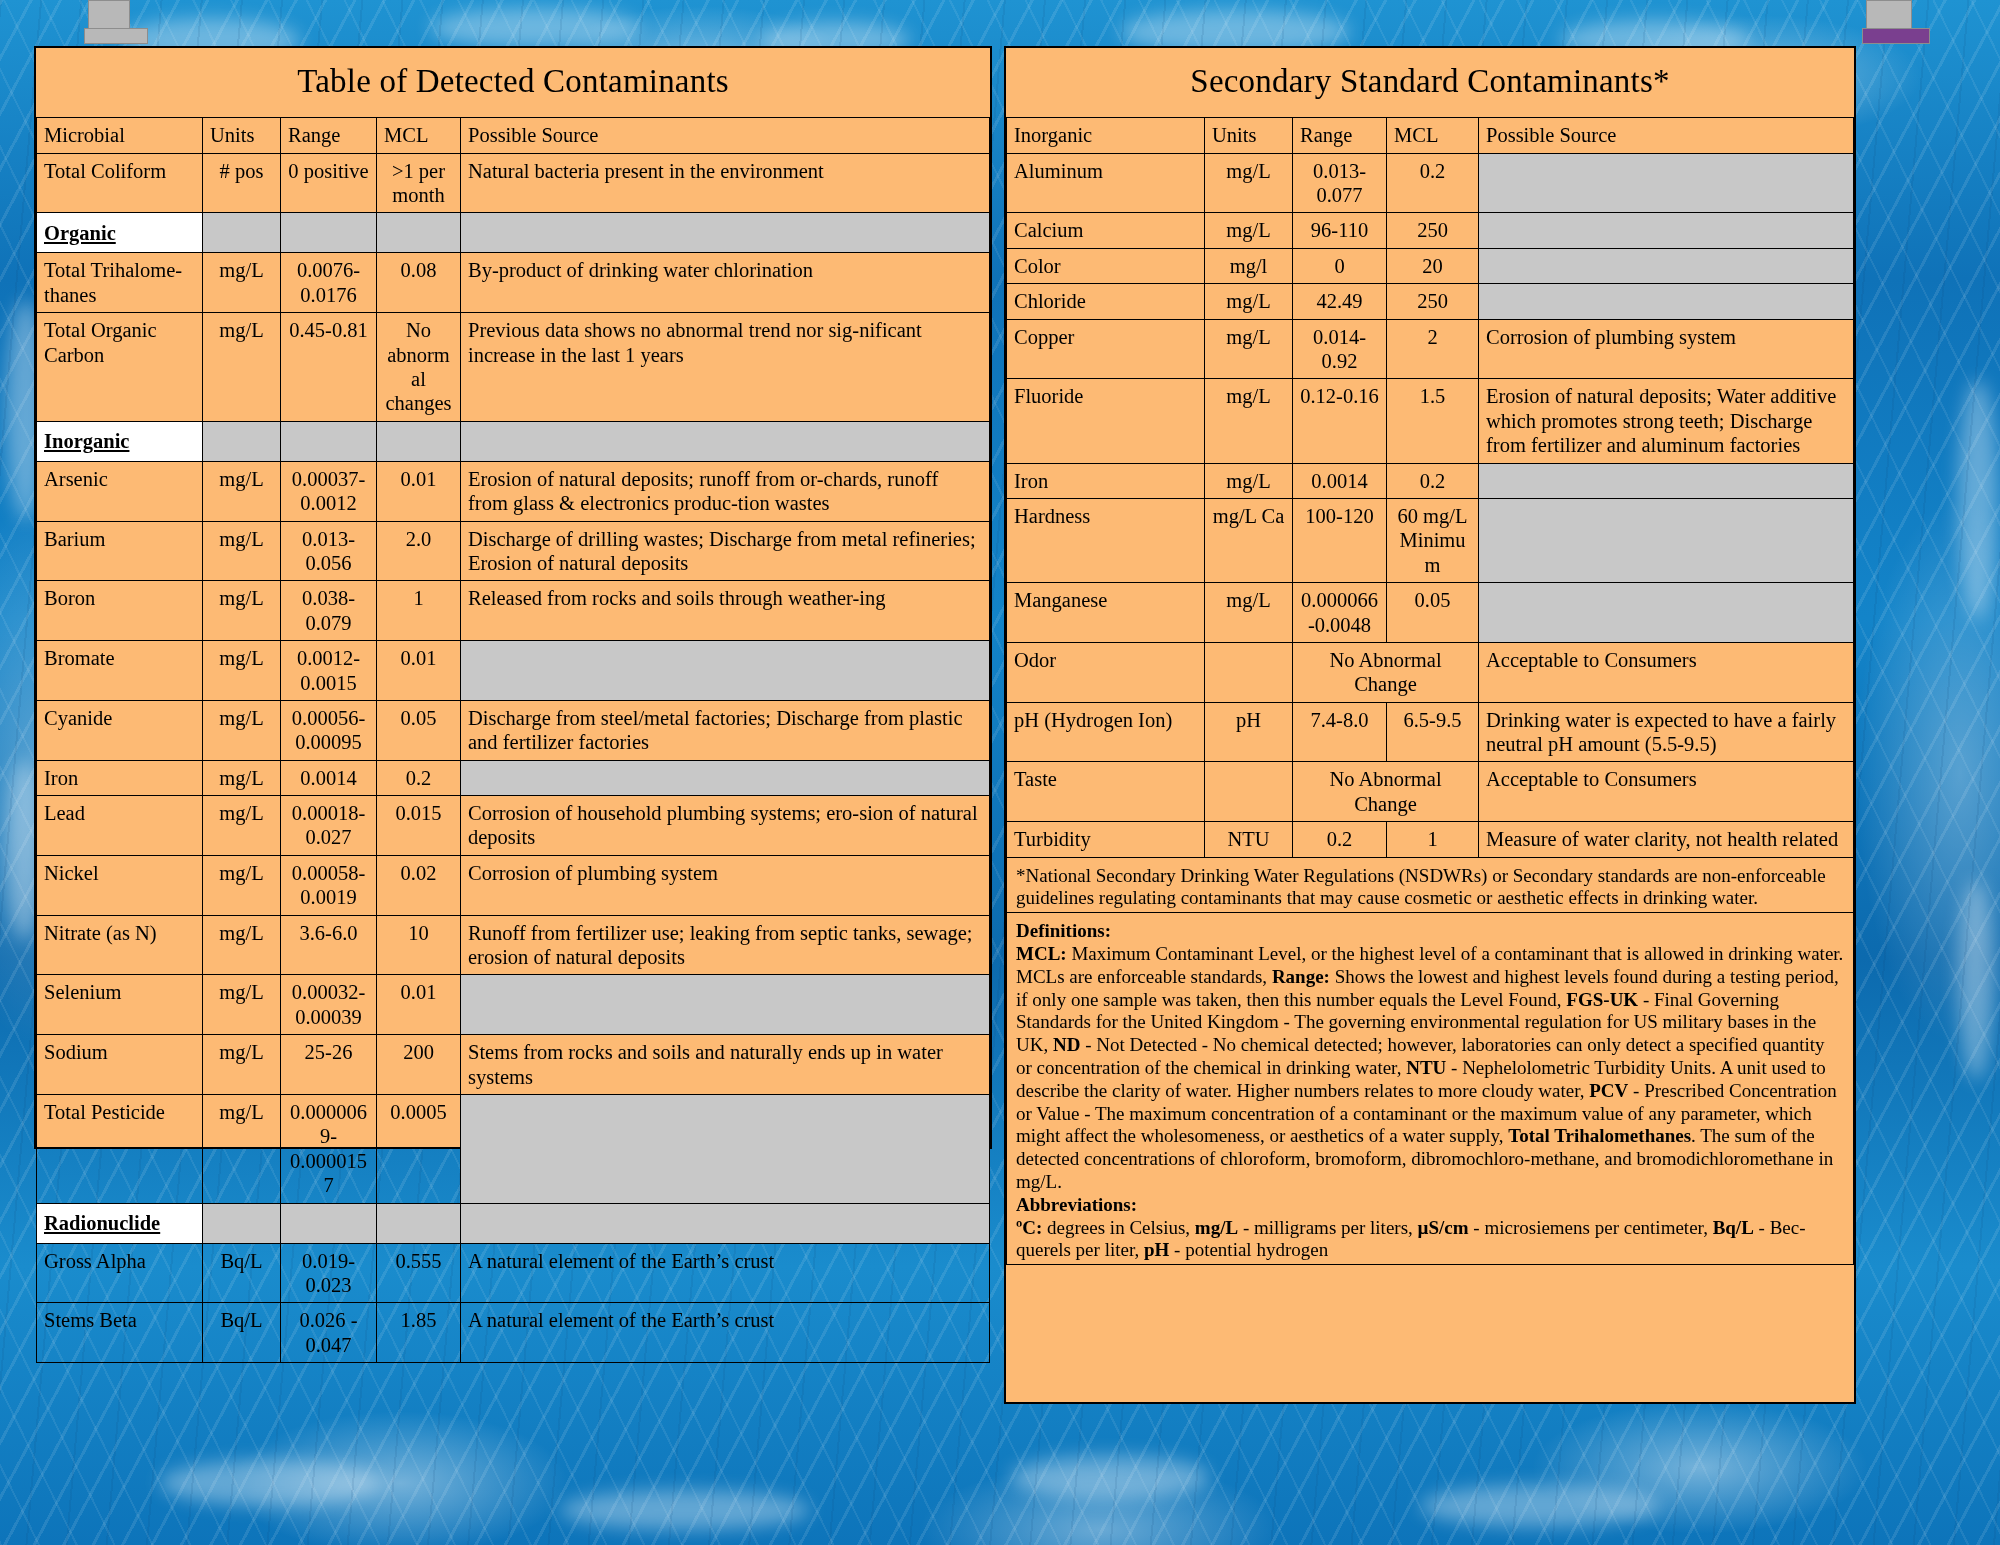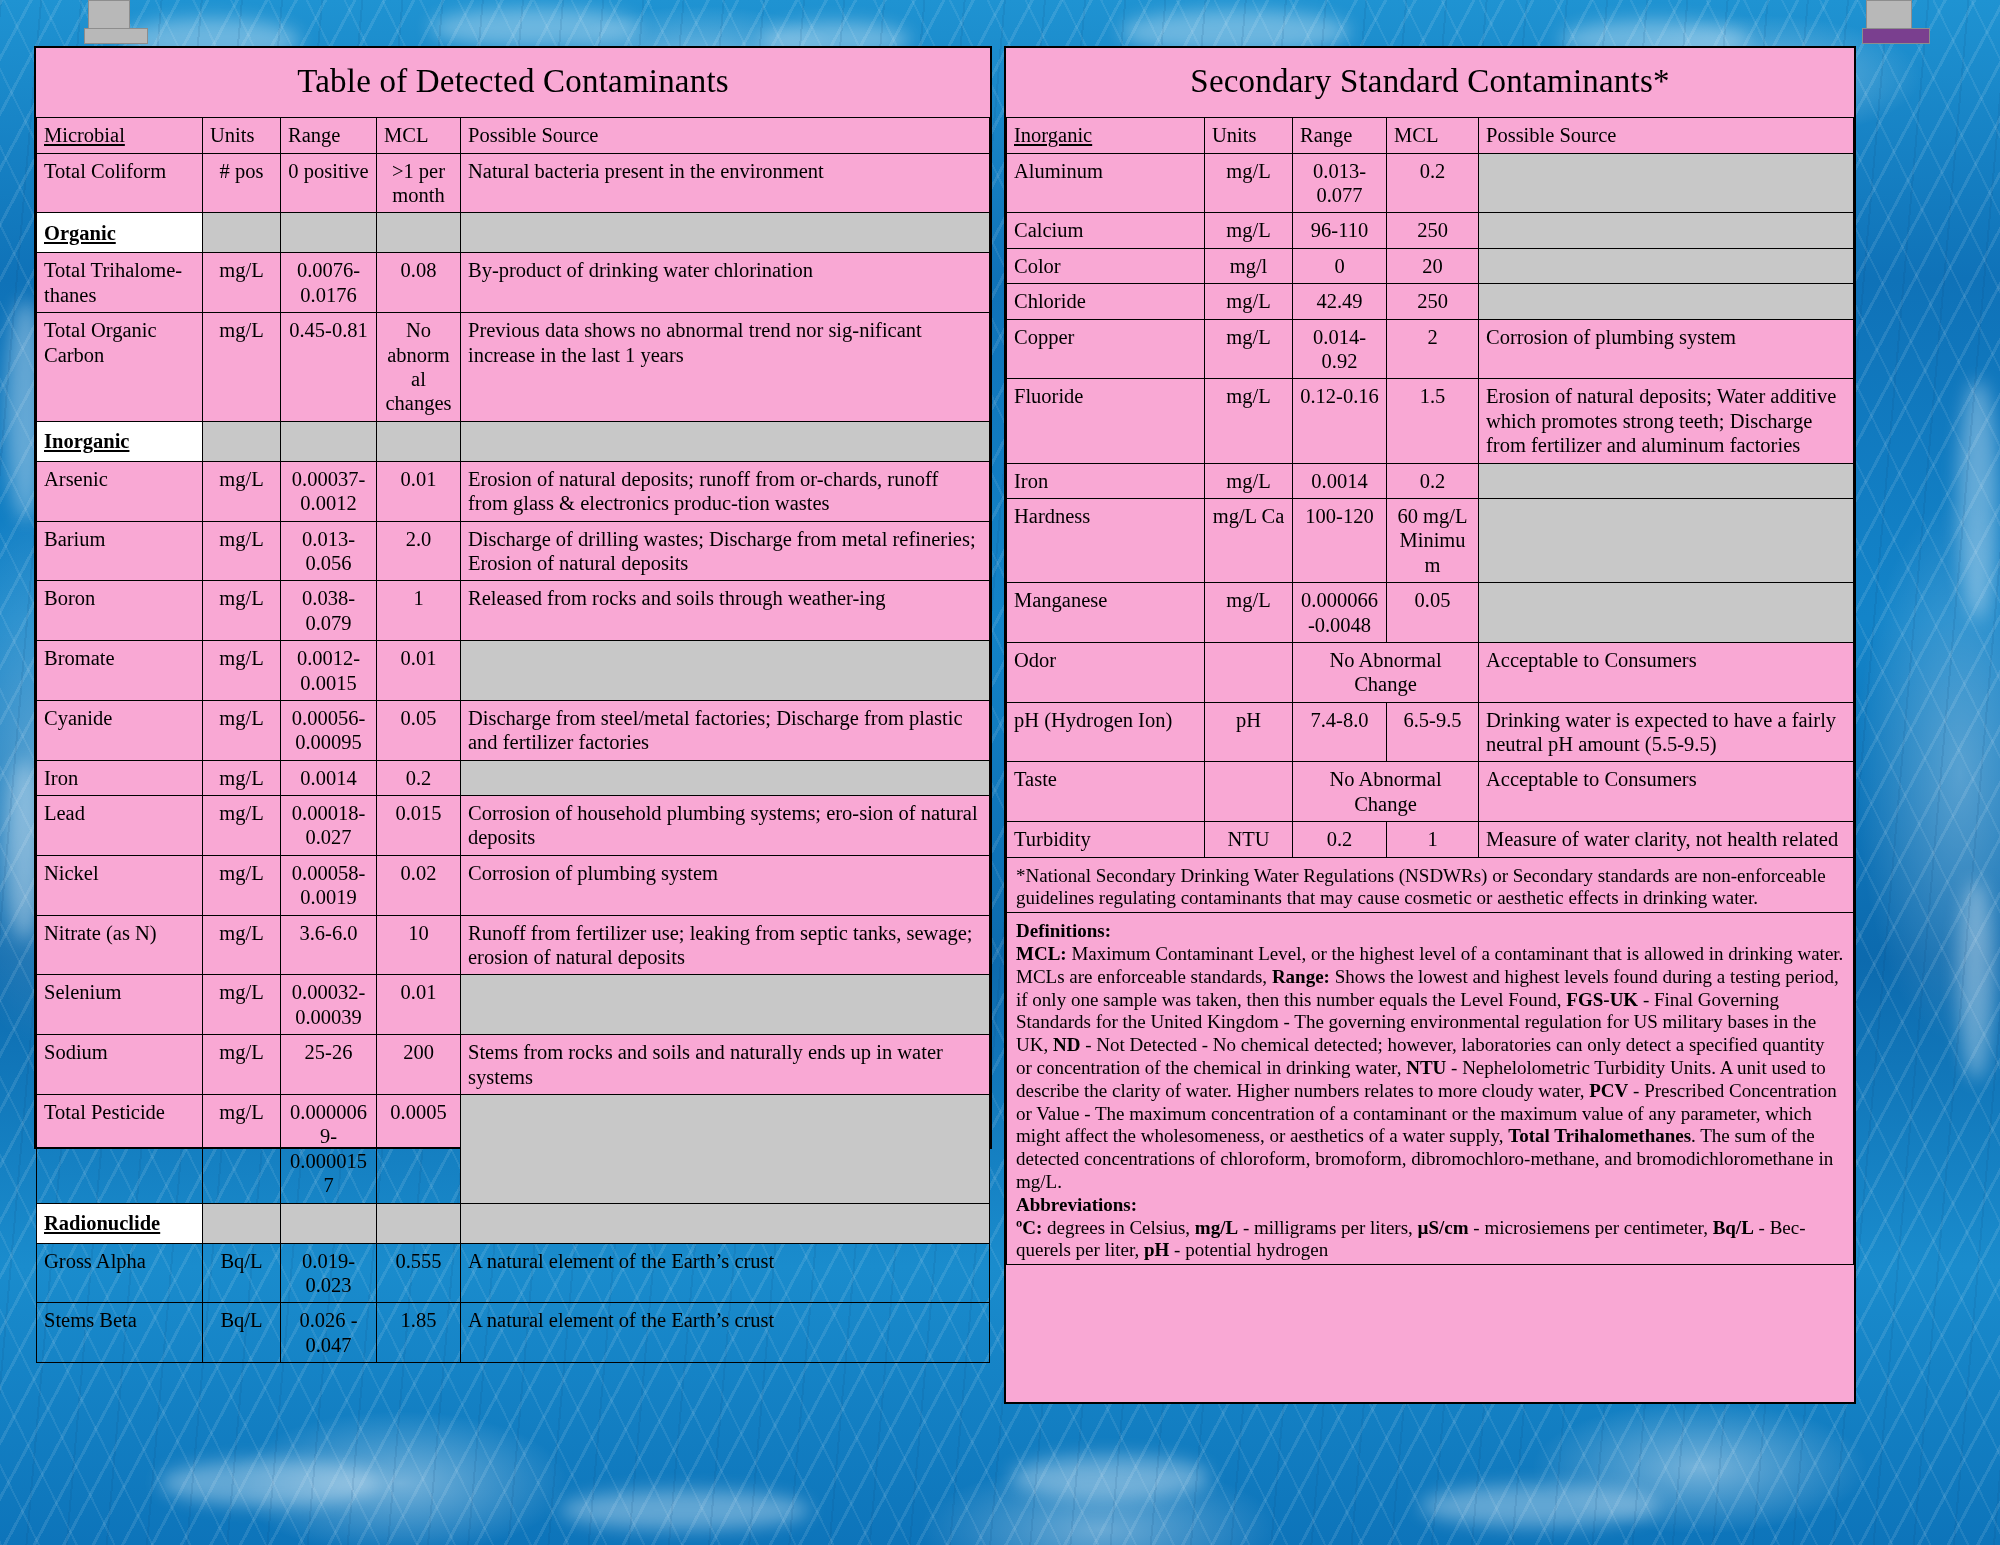--- a/index.html
+++ b/index.html
@@ -44,21 +44,21 @@
   .caustic {
     position: absolute;
     border-radius: 50%;
     background: rgba(255,255,255,0.35);
     filter: blur(9px);
   }
 
   
   .sheet {
     position: absolute;
-    background: #f9a8d4;
+    background: #fdba74;
     border: 2px solid #000;
     box-sizing: border-box;
   }
   #left-sheet  { left: 34px;  top: 46px; width: 958px;  height: 1103px; }
   #right-sheet { left: 1004px; top: 46px; width: 852px; height: 1358px; }
 
   
   .top-tab {
     position: absolute;
     background: #b8b8b8;
@@ -94,21 +94,20 @@
   .title-row td { border-left: none; border-right: none; border-top: none; }
 
   .hdr td {
     font-weight: bold;
     font-size: 21px;
     text-align: center;
     vertical-align: middle;
   }
   .hdr td.lead-hdr {
     text-align: left;
-    text-decoration: underline;
   }
   .hdr td.src-hdr { text-align: left; }
 
   .ctr { text-align: center !important; }
   .group-row td {
     background: #c8c8c8;
     height: 40px;
   }
   .group-row td.group-label {
     background: #ffffff;

